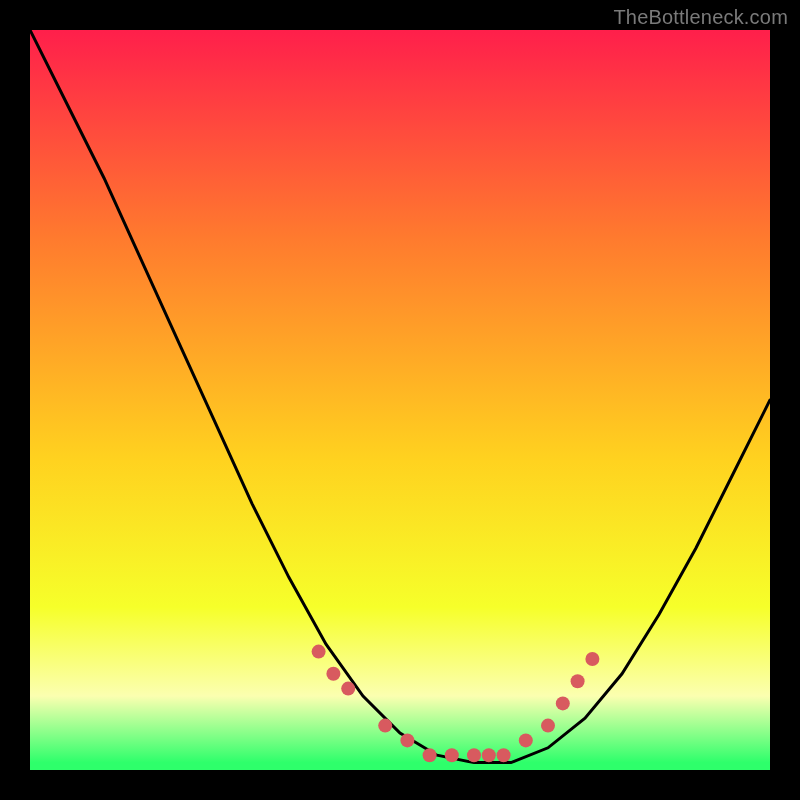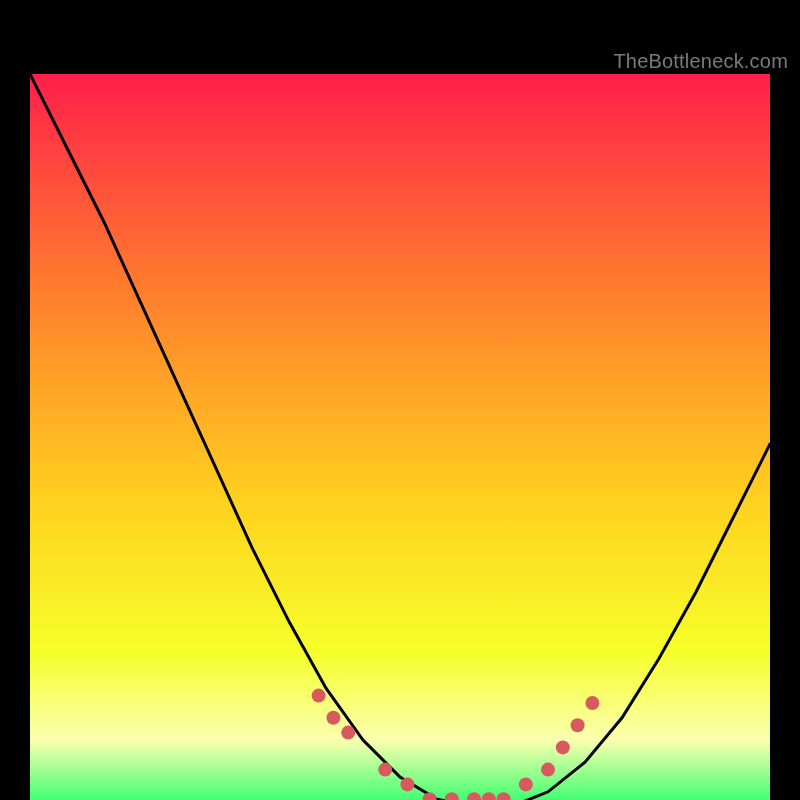--- a/index.html
+++ b/index.html
@@ -8,21 +8,20 @@
     width: 800px;
     height: 800px;
     background: #000000;
     overflow: hidden;
     font-family: Arial, Helvetica, sans-serif;
   }
   .stage {
     position: relative;
     width: 800px;
     height: 580px;
-    margin-top: 44px;
   }
   .plot-area {
     position: absolute;
     left: 30px;
     top: 30px;
     width: 740px;
     height: 740px;
     overflow: hidden;
   }
   .gradient-fill {

